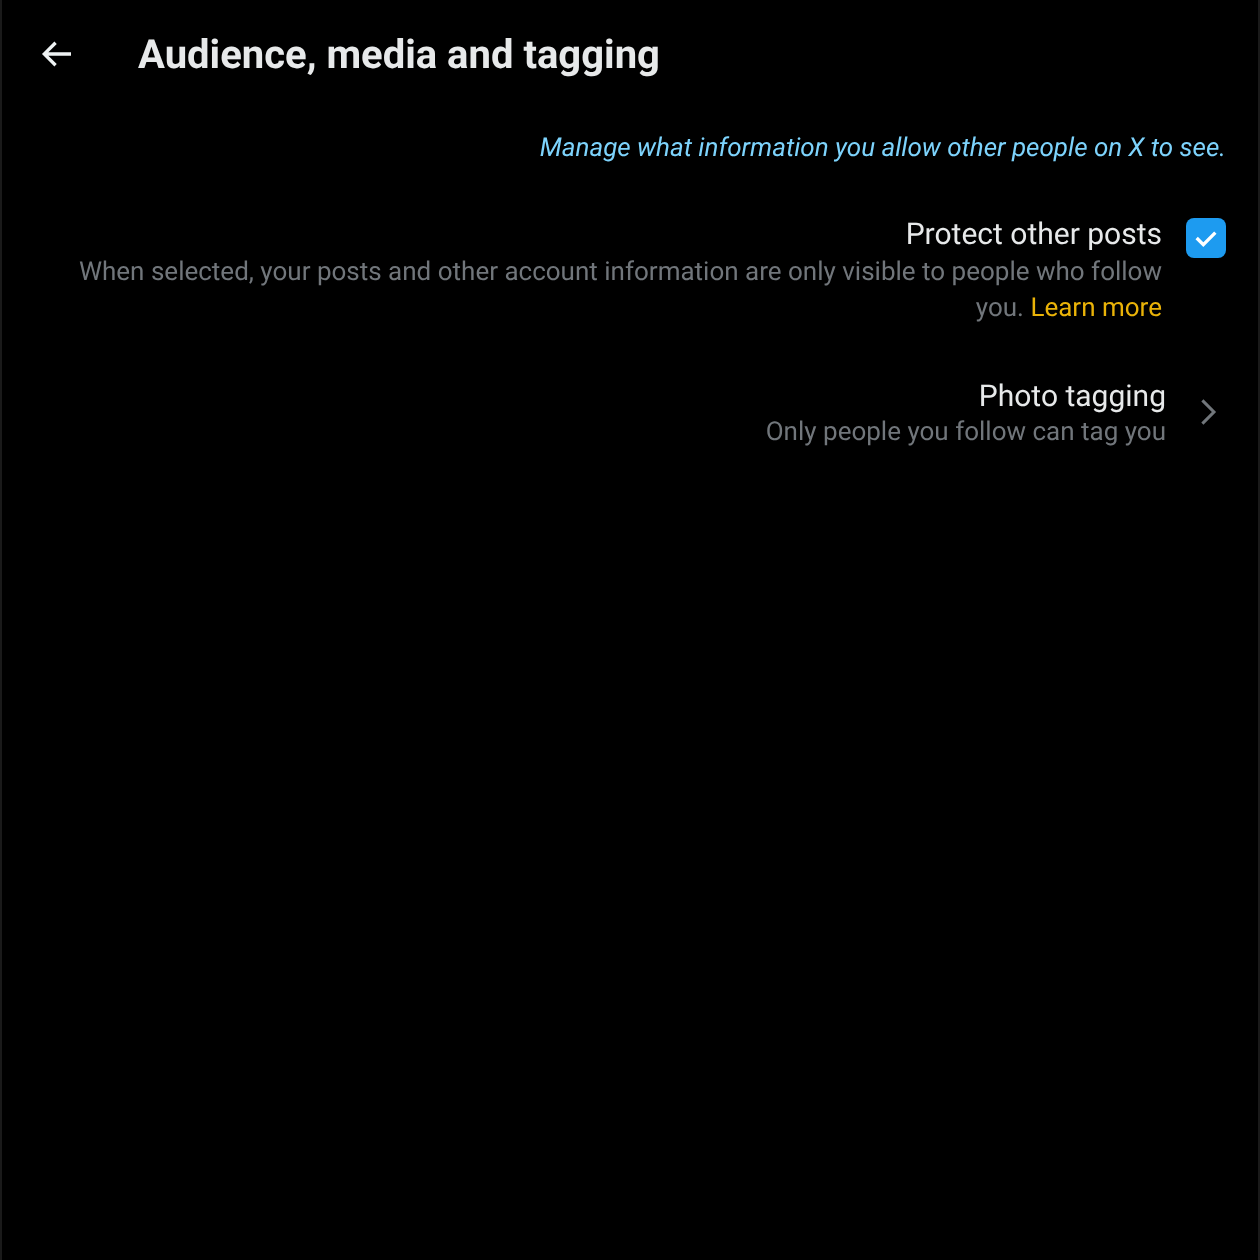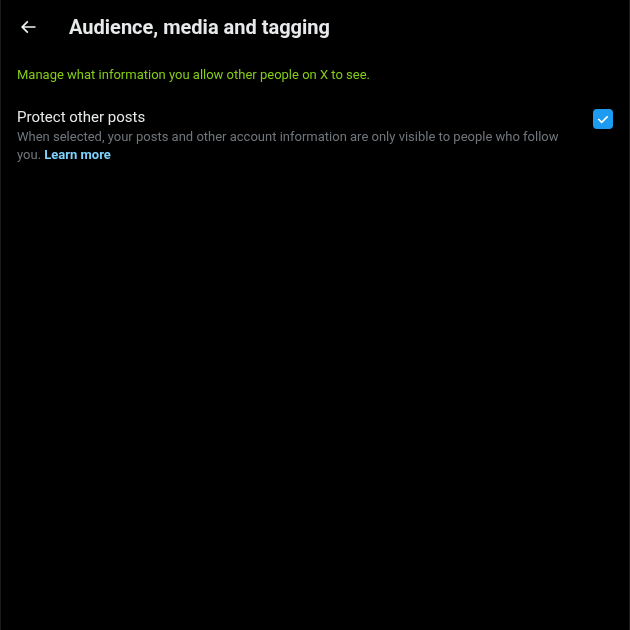--- a/index.html
+++ b/index.html
@@ -14,20 +14,21 @@
       width: 630px;
       height: 630px;
       overflow: hidden;
     }
     .panel {
       padding: 0;
       width: 100%;
       height: 100%;
       border-left: 1px solid #1a1a1a;
       border-right: 1px solid #1a1a1a;
+      text-align: right;
     }
     .header {
       display: flex;
       align-items: center;
       padding: 10px 16px 10px 10px;
       gap: 24px;
     }
     .back-btn {
       width: 34px;
       height: 34px;
@@ -43,22 +44,23 @@
       fill: #eff3f4;
     }
     .page-title {
       font-size: 20px;
       font-weight: 700;
       color: #e7e9ea;
     }
     .page-description {
       padding: 12px 16px;
       font-size: 13px;
-      color: #84cc16;
+      color: #7dd3fc;
       line-height: 1.4;
+      font-style: italic;
     }
     .setting-row {
       padding: 12px 16px;
       display: flex;
       align-items: flex-start;
       gap: 12px;
     }
     .setting-text {
       flex: 1;
     }
@@ -67,24 +69,23 @@
       font-weight: 400;
       color: #e7e9ea;
       margin-bottom: 2px;
     }
     .setting-desc {
       font-size: 13px;
       color: #71767b;
       line-height: 1.4;
     }
     .learn-more {
-      color: #7dd3fc;
+      color: #eab308;
       text-decoration: none;
       cursor: pointer;
-      font-weight: bold;
     }
     .checkbox {
       width: 20px;
       height: 20px;
       background: #1d9bf0;
       border-radius: 4px;
       display: flex;
       align-items: center;
       justify-content: center;
       cursor: pointer;
@@ -154,14 +155,25 @@
         <span>When selected, your posts and other account information are only visible to people who follow you. </span><a class="learn-more">Learn more</a>
       </div>
     </div>
     <div class="checkbox">
       <svg viewBox="0 0 24 24">
         <polyline points="5 12 10 17 19 8"></polyline>
       </svg>
     </div>
   </div>
 
+  <div class="nav-row">
+    <div class="nav-text">
+      <div class="nav-title">Photo tagging</div>
+      <div class="nav-desc">Only people you follow can tag you</div>
+    </div>
+    <div class="chevron">
+      <svg viewBox="0 0 24 24">
+        <path d="M14.586 12L7.543 4.96l1.414-1.42L17.414 12l-8.457 8.46-1.414-1.42L14.586 12z"></path>
+      </svg>
+    </div>
+  </div>
 
 </div>
 
 </body></html>

